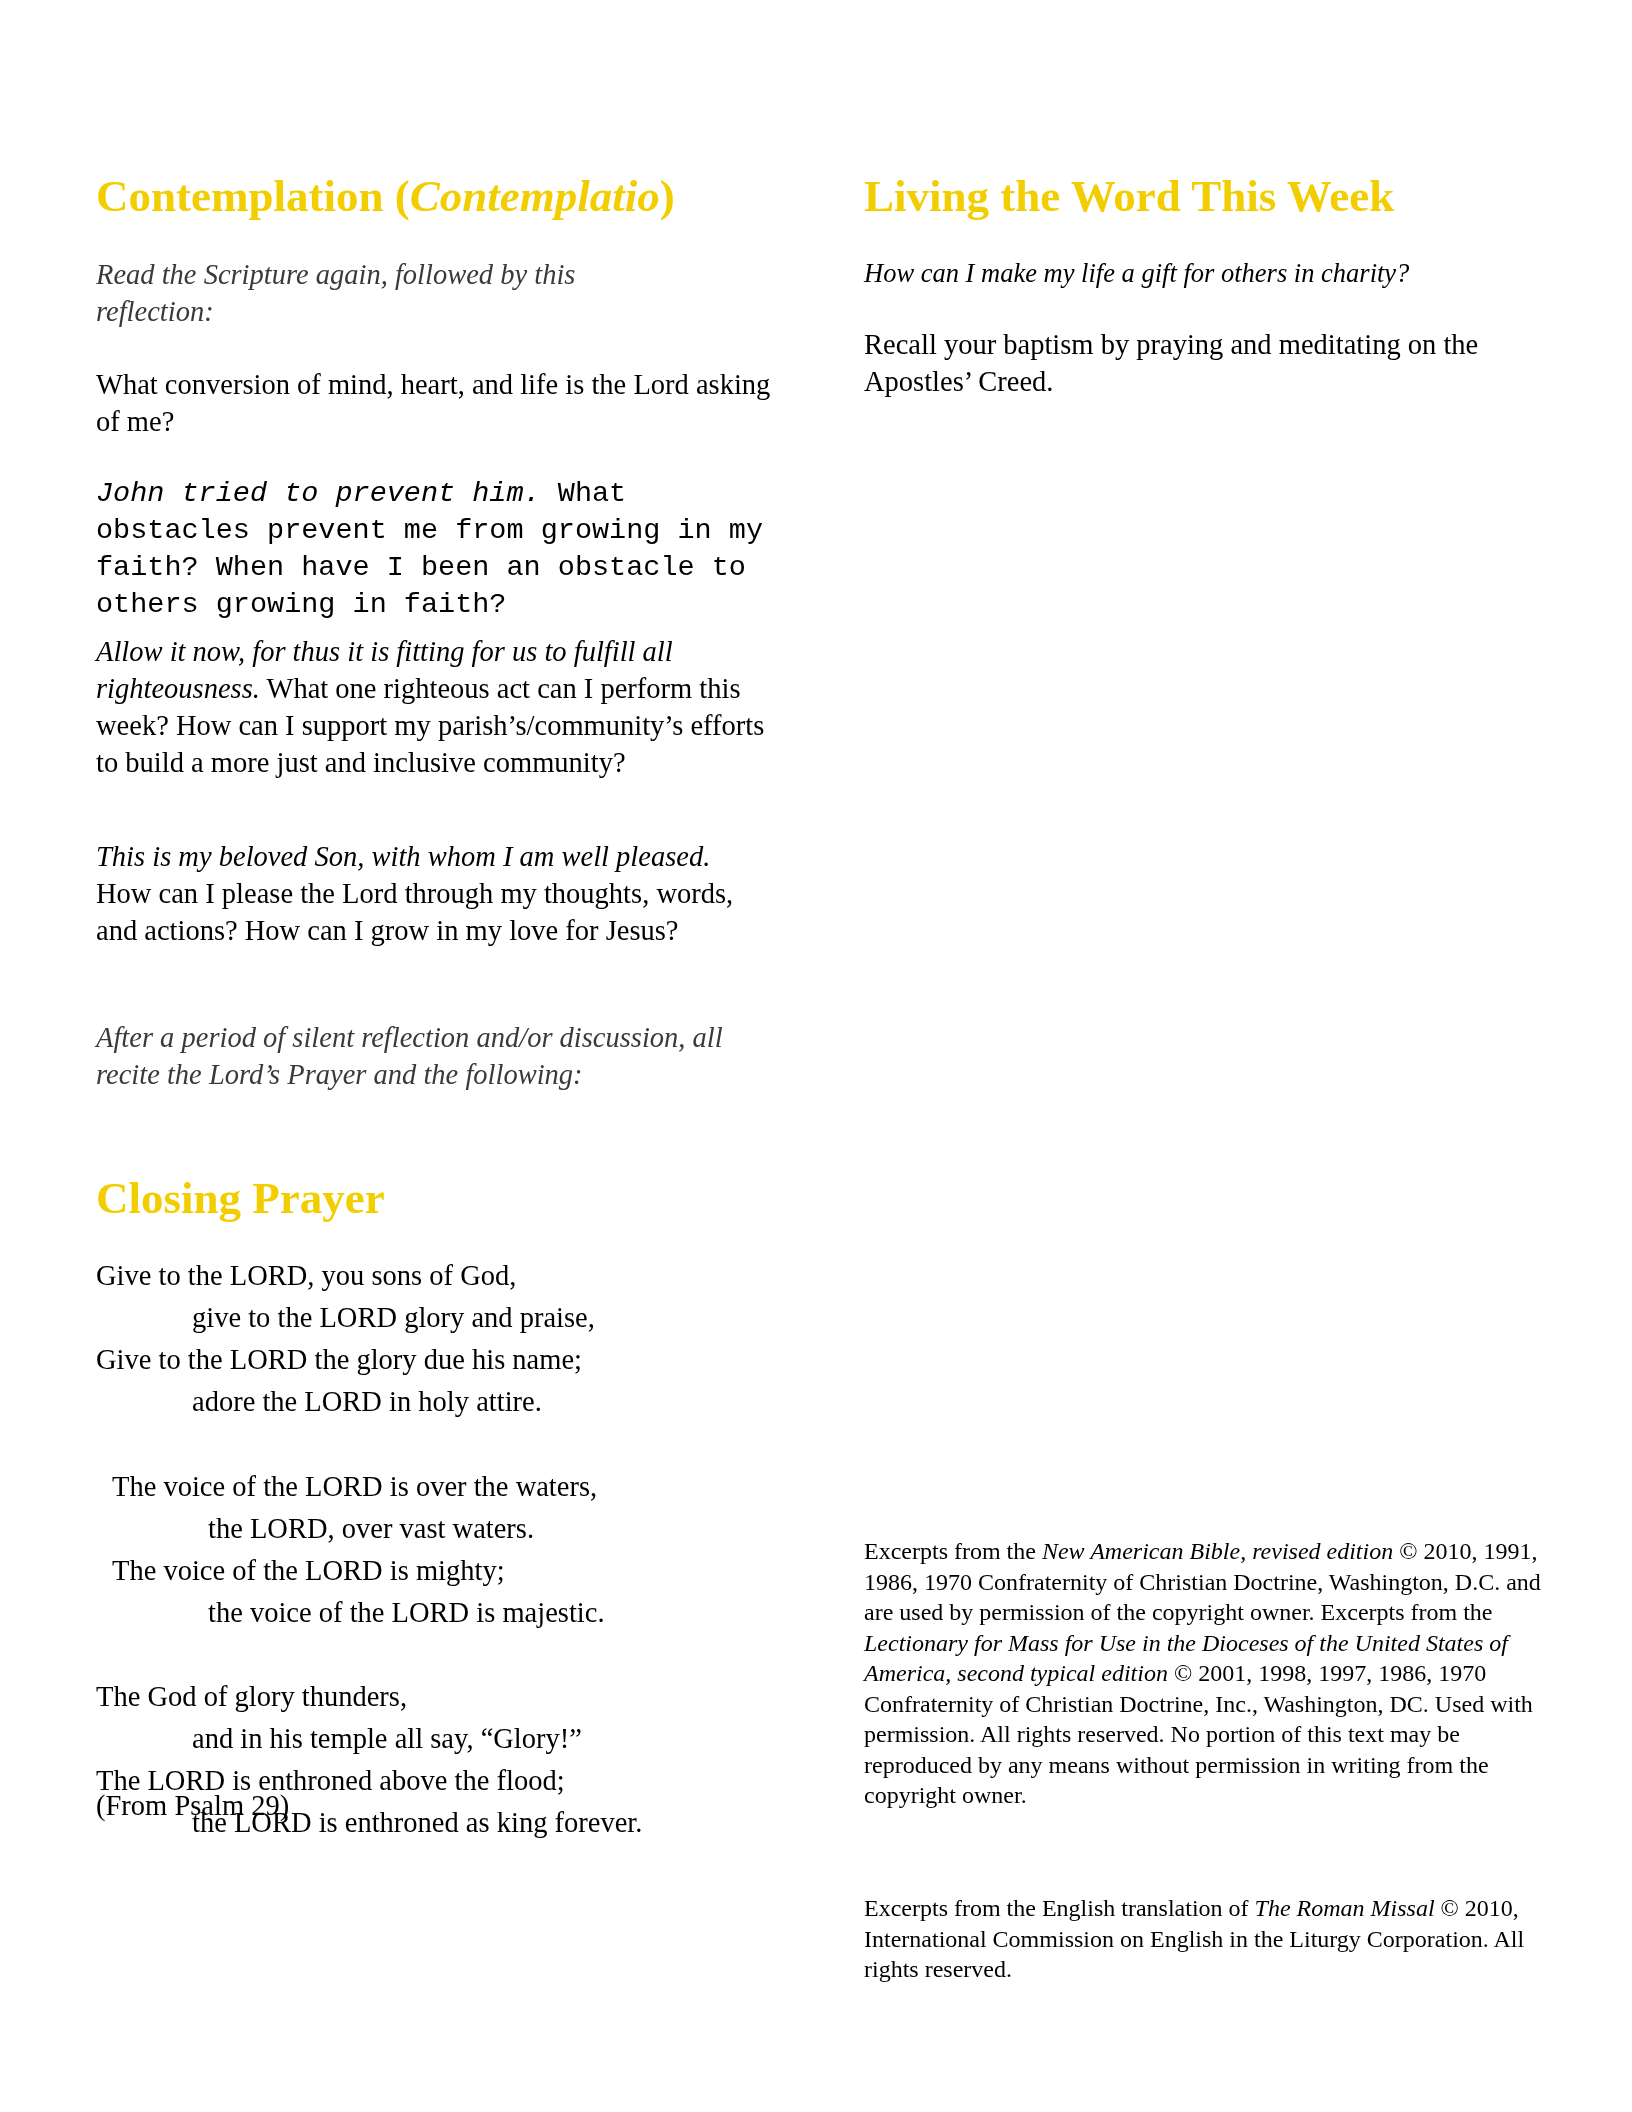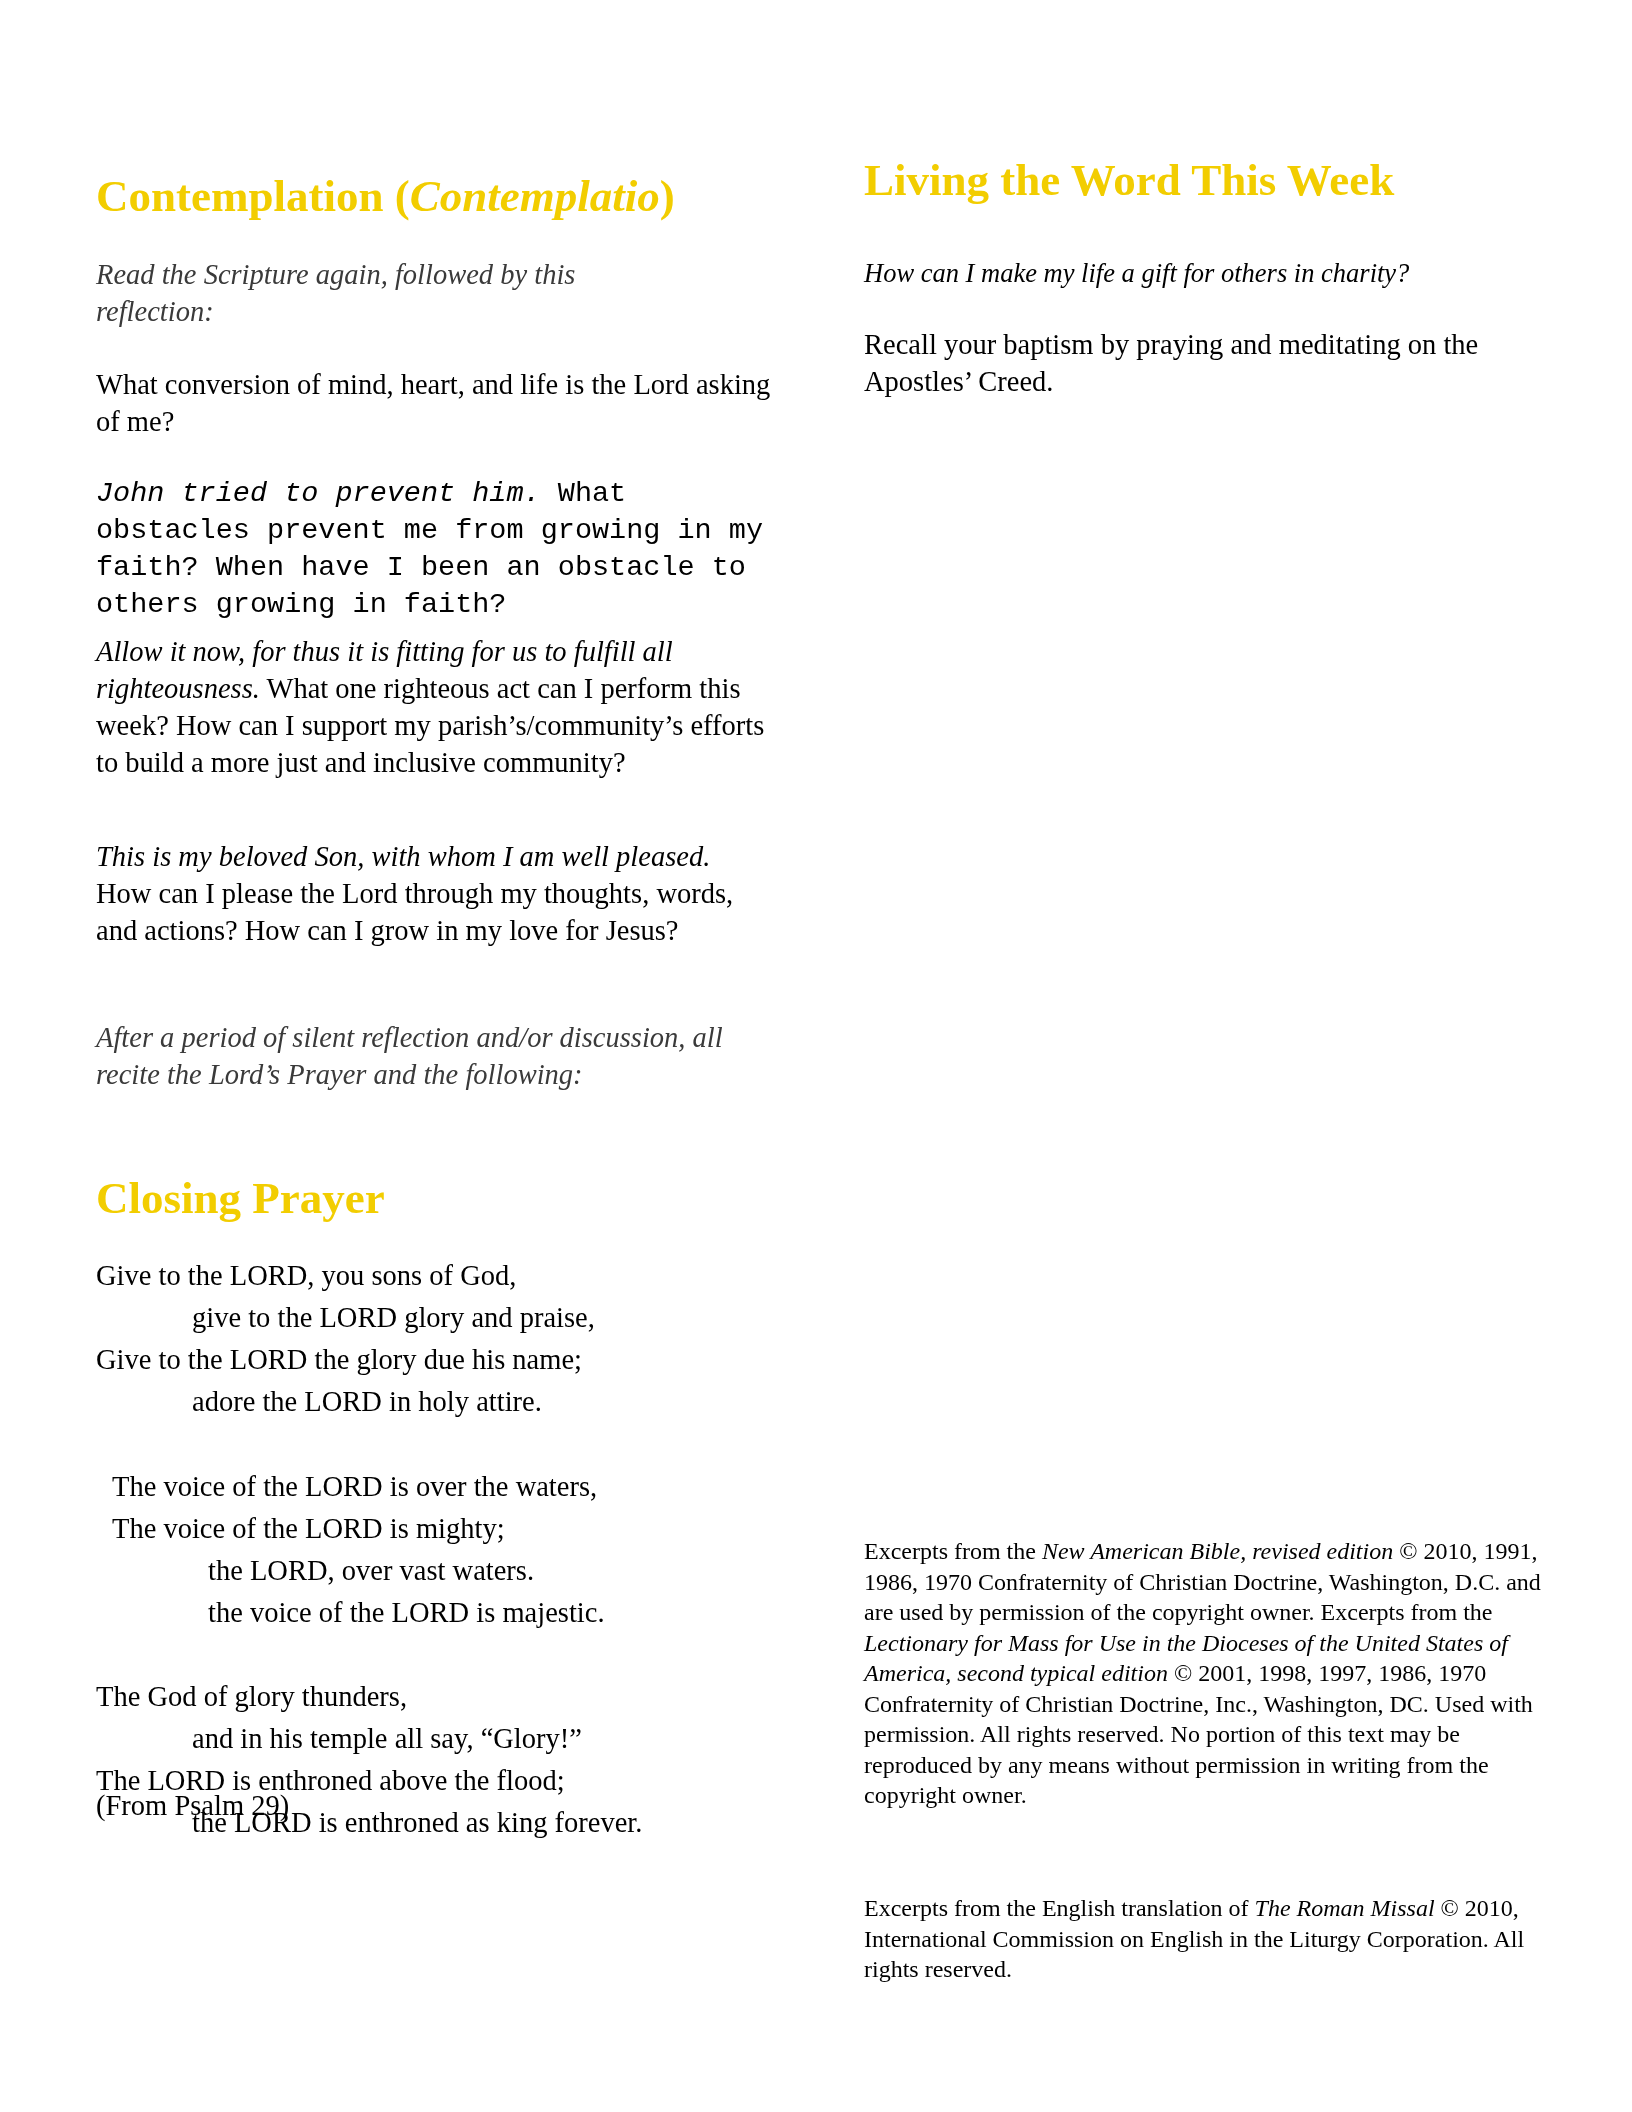--- a/index.html
+++ b/index.html
@@ -49,37 +49,37 @@
 
   <div class="verse" style="position:absolute; top:1255px; left:0;">
     <span class="l">Give to the LORD, you sons of God,</span>
     <span class="l ind">give to the LORD glory and praise,</span>
     <span class="l">Give to the LORD the glory due his name;</span>
     <span class="l ind">adore the LORD in holy attire.</span>
   </div>
 
   <div class="verse" style="position:absolute; top:1466px; left:16px;">
     <span class="l">The voice of the LORD is over the waters,</span>
+    <span class="l ind">the LORD, over vast waters.</span>
     <span class="l">The voice of the LORD is mighty;</span>
-    <span class="l ind">the LORD, over vast waters.</span>
     <span class="l ind">the voice of the LORD is majestic.</span>
   </div>
 
   <div class="verse" style="position:absolute; top:1676px; left:0;">
     <span class="l">The God of glory thunders,</span>
     <span class="l ind">and in his temple all say, “Glory!”</span>
     <span class="l">The LORD is enthroned above the flood;</span>
     <span class="l ind">the LORD is enthroned as king forever.</span>
   </div>
 
   <p class="p" style="top:1787px;">(From Psalm 29)</p>
 </div>
 
 <div class="col col-right">
-  <h1 style="top:154px;">Living the Word This Week</h1>
+  <h1 style="top:170px;">Living the Word This Week</h1>
 
   <p class="p q" style="top:256px; width:680px;">How can I make my life a gift for others in charity?</p>
 
   <p class="p" style="top:326px; width:680px;">Recall your baptism by praying and meditating on the Apostles’ Creed.</p>
 
   <p class="small" style="top:1536px;"><span>Excerpts from the </span><i>New American Bible, revised edition</i><span> © 2010, 1991, 1986, 1970 Confraternity of Christian Doctrine, Washington, D.C. and are used by permission of the copyright owner. Excerpts from the </span><i>Lectionary for Mass for Use in the Dioceses of the United States of America, second typical edition</i><span> © 2001, 1998, 1997, 1986, 1970 Confraternity of Christian Doctrine, Inc., Washington, DC. Used with permission. All rights reserved. No portion of this text may be reproduced by any means without permission in writing from the copyright owner.</span></p>
 
   <p class="small" style="top:1893px;"><span>Excerpts from the English translation of </span><i>The Roman Missal</i><span> © 2010, International Commission on English in the Liturgy Corporation. All rights reserved.</span></p>
 </div>
 

